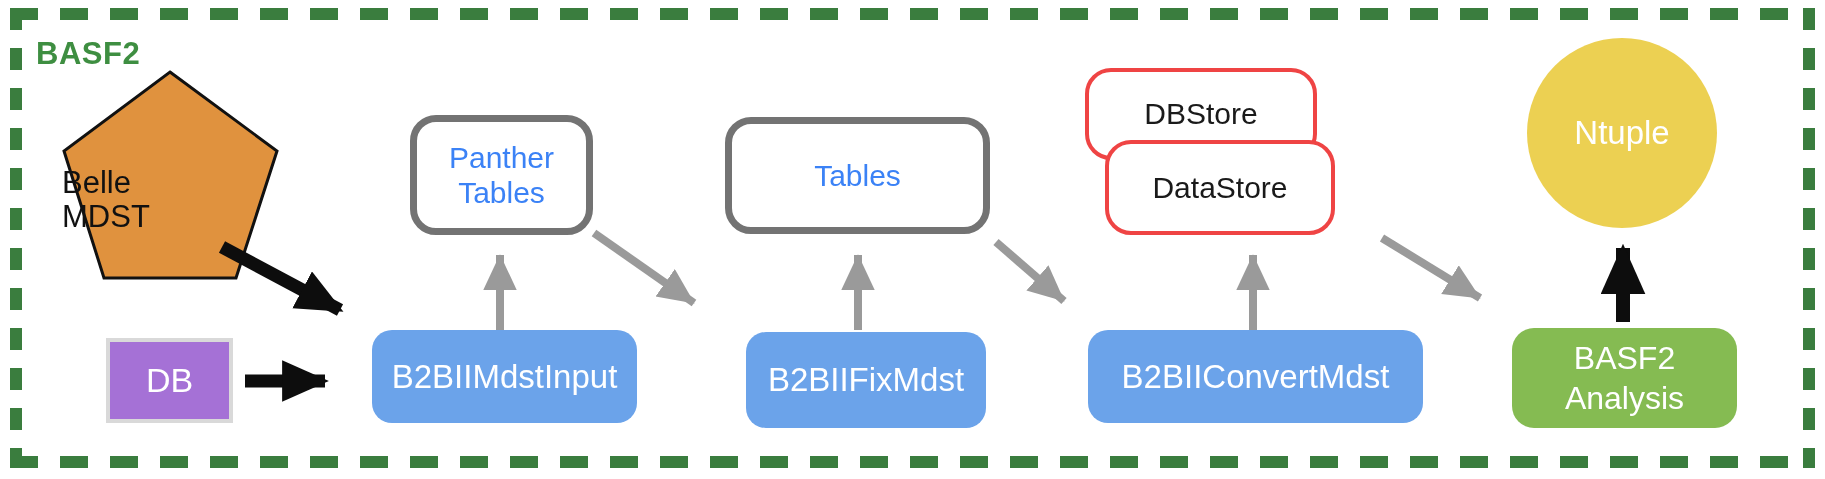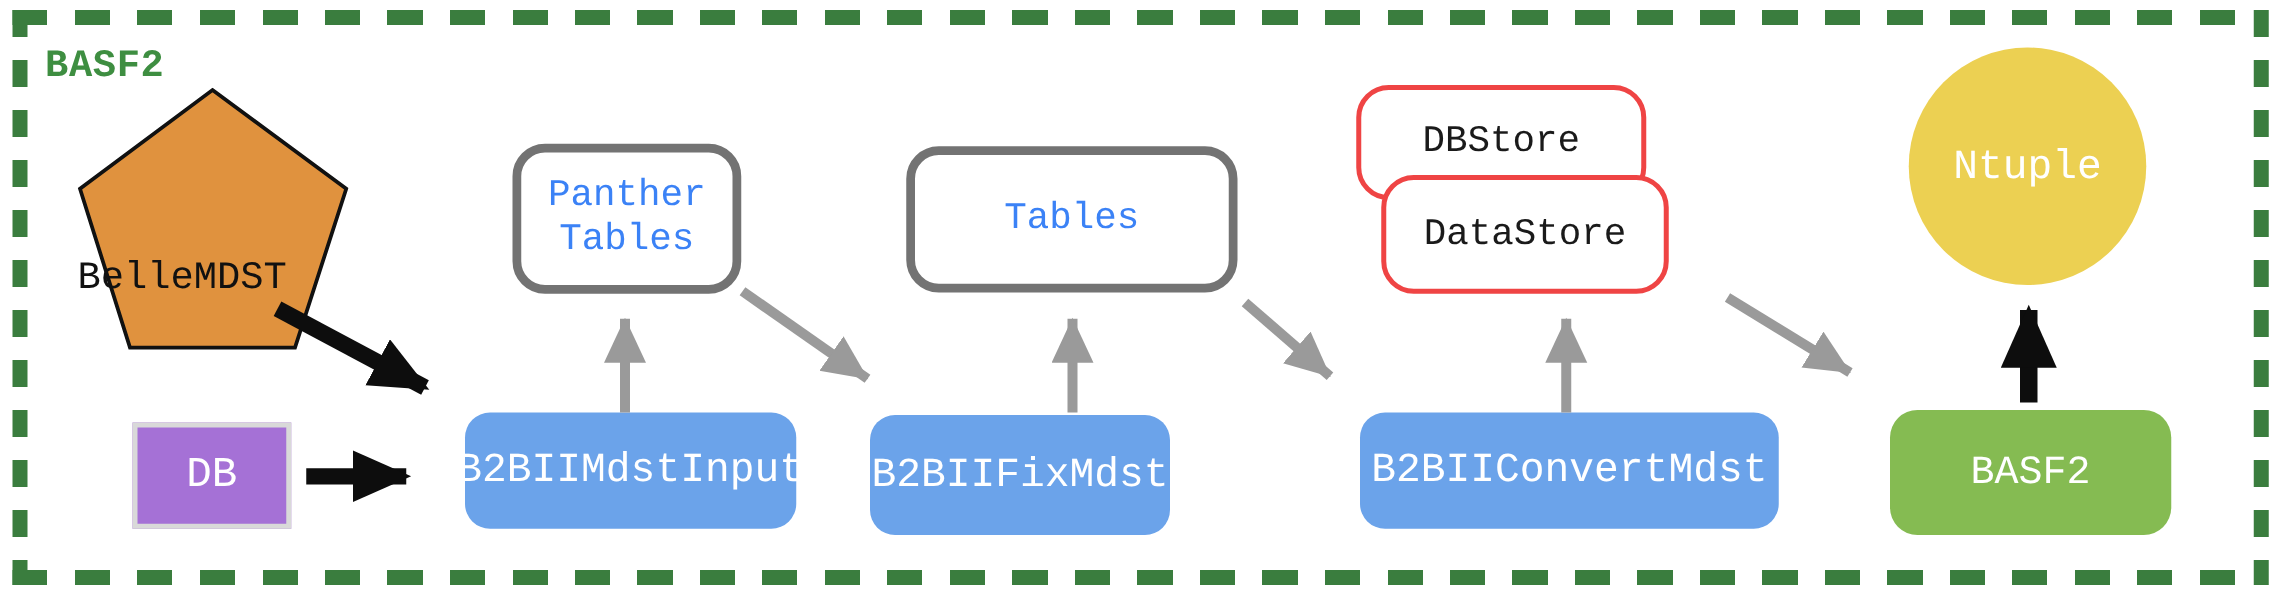--- a/index.html
+++ b/index.html
@@ -1,38 +1,38 @@
 <!DOCTYPE html>
 <html><head>
 <meta charset="utf-8">
 <style>
   html,body{margin:0;padding:0;background:#ffffff;}
   .canvas{
     position:relative;width:1825px;height:479px;background:#ffffff;
-    font-family:Liberation Mono, monospace;overflow:hidden;
+    font-family:Liberation Sans, sans-serif;overflow:hidden;
   }
   
   .dash{position:absolute;}
   .dash-h{height:12px;background:repeating-linear-gradient(90deg,#3a7d3e 0 28px,transparent 28px 50px);}
   .dash-v{width:12px;background:repeating-linear-gradient(180deg,#3a7d3e 0 22px,transparent 22px 40px);}
   .frame-label{
     position:absolute;left:36px;top:36px;font-size:31px;font-weight:bold;
     color:#3e8e41;letter-spacing:0.5px;
   }
   .node{position:absolute;display:flex;flex-direction:column;align-items:center;justify-content:center;box-sizing:border-box;text-align:center;}
   .blue-box{background:#6ba3ea;border-radius:20px;color:#ffffff;font-size:33px;}
   .outline-box{background:#ffffff;border:7px solid #737373;border-radius:26px;color:#3b82f6;font-size:30px;line-height:35px;}
   .green-outline{background:#ffffff;border:4px solid #ef4444;border-radius:26px;color:#1a1a1a;font-size:30px;}
   .purple-box{background:#a571d6;border:4px solid #d9d9d9;color:#ffffff;font-size:34px;}
   .green-box{background:#85bb52;border-radius:22px;color:#ffffff;font-size:32px;line-height:40px;}
   .circle{background:#ecd052;border-radius:50%;color:#ffffff;font-size:33px;}
   .pentagon-wrap{position:absolute;left:62px;top:70px;width:217px;height:210px;}
   .pentagon-text{
     position:absolute;left:62px;top:70px;width:217px;height:210px;
-    display:flex;align-items:center;justify-content:flex-start;
+    display:flex;flex-direction:column;align-items:flex-start;justify-content:flex-start;
     padding-top:96px;box-sizing:border-box;color:#111111;font-size:31px;line-height:34px;
   }
   .arrow-layer{position:absolute;left:0;top:0;width:1825px;height:479px;pointer-events:none;}
   .lines span{display:block;}
 </style>
 </head>
 <body>
 
 <div class="canvas">
 
@@ -61,21 +61,21 @@
 
   <div class="node outline-box lines" style="left:410px;top:115px;width:183px;height:120px;">
     <span>Panther</span>
     <span>Tables</span>
   </div>
 
   <div class="node outline-box lines" style="left:725px;top:117px;width:265px;height:117px;">
     <span>Tables</span>
   </div>
 
-  <div class="node blue-box" style="left:696px;top:332px;width:240px;height:96px;">
+  <div class="node blue-box" style="left:746px;top:332px;width:240px;height:96px;">
     <span>B2BIIFixMdst</span>
   </div>
 
   <div class="node green-outline" style="left:1085px;top:68px;width:232px;height:92px;z-index:1;">
     <span>DBStore</span>
   </div>
 
   <div class="node green-outline" style="left:1105px;top:140px;width:230px;height:95px;z-index:2;">
     <span>DataStore</span>
   </div>
@@ -83,20 +83,21 @@
   <div class="node blue-box" style="left:1088px;top:330px;width:335px;height:93px;text-align:right;">
     <span>B2BIIConvertMdst</span>
   </div>
 
   <div class="node circle" style="left:1527px;top:38px;width:190px;height:190px;">
     <span>Ntuple</span>
   </div>
 
   <div class="node green-box lines" style="left:1512px;top:328px;width:225px;height:100px;">
     <span>BASF2</span>
+    <span>Analysis</span>
   </div>
 
   <svg class="arrow-layer">
     <defs>
       <marker id="blackhead" markerWidth="4.4" markerHeight="3.6" refX="3.3" refY="1.6" orient="auto">
         <path d="M0,0 L3.6,1.6 L0,3.2 Z" fill="#0d0d0d"></path>
       </marker>
       <marker id="grayhead" markerWidth="5.4" markerHeight="4.6" refX="4.4" refY="2.1" orient="auto">
         <path d="M0,0 L4.5,2.1 L0,4.2 Z" fill="#9a9a9a"></path>
       </marker>

